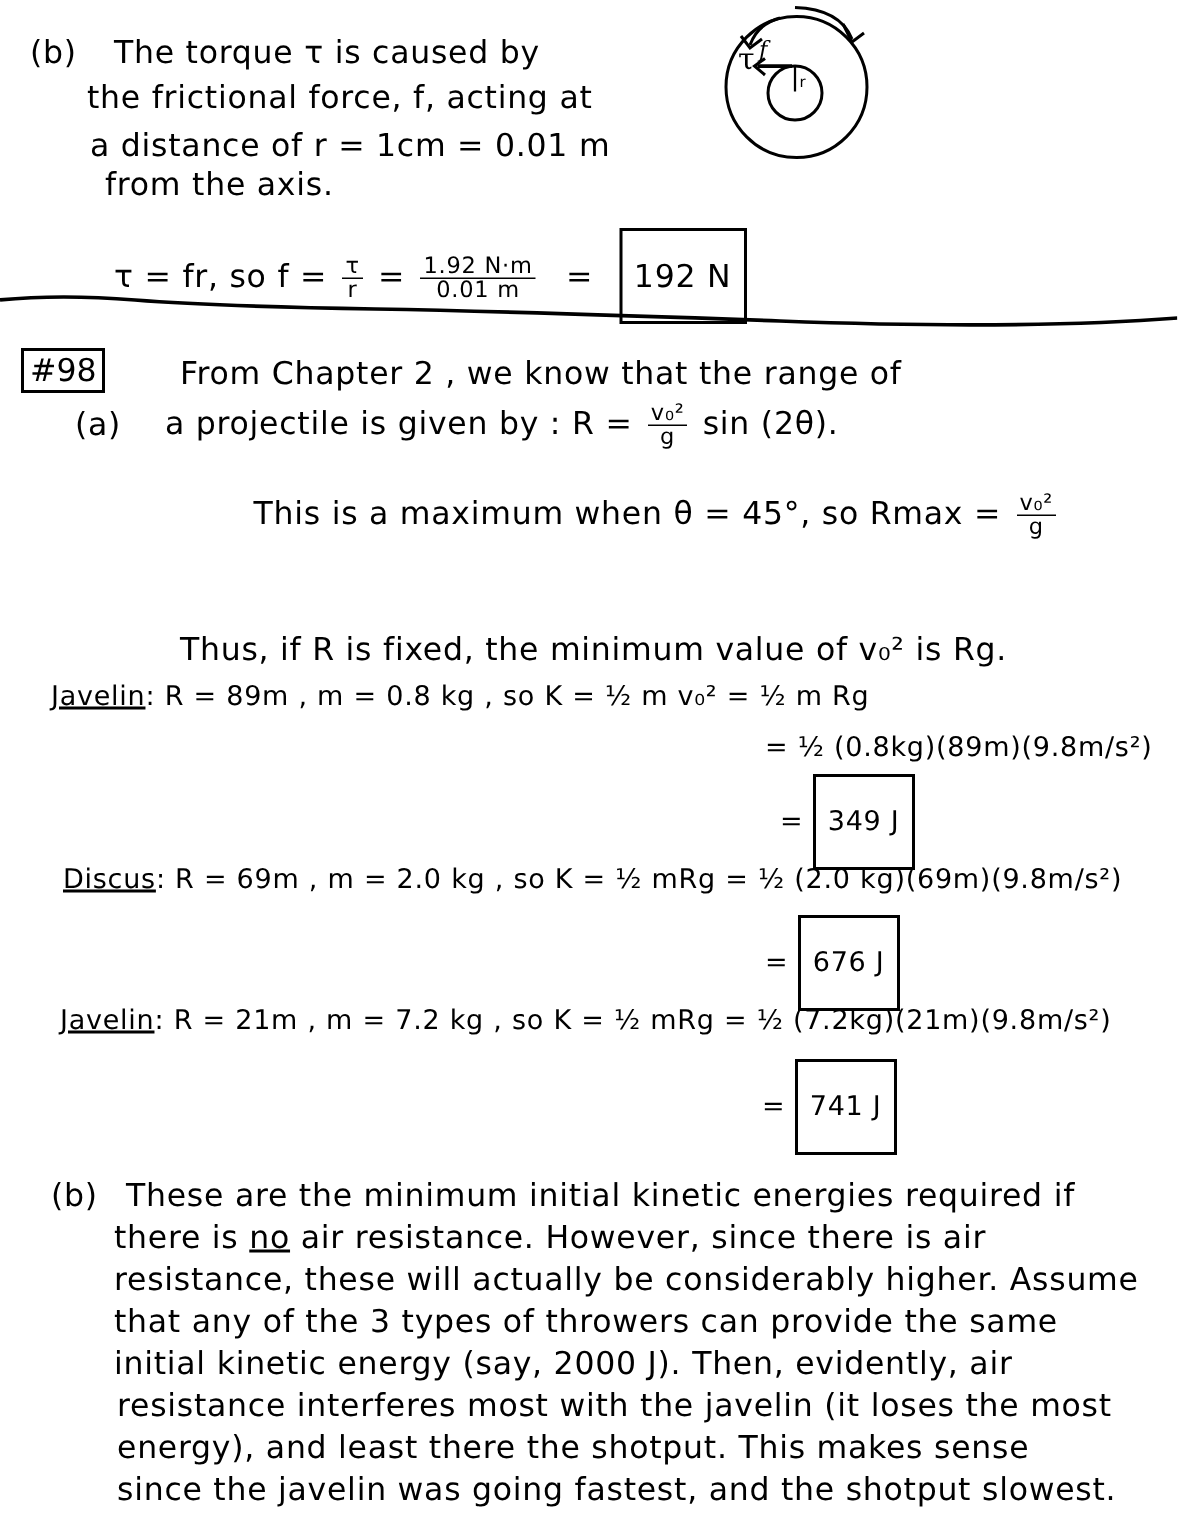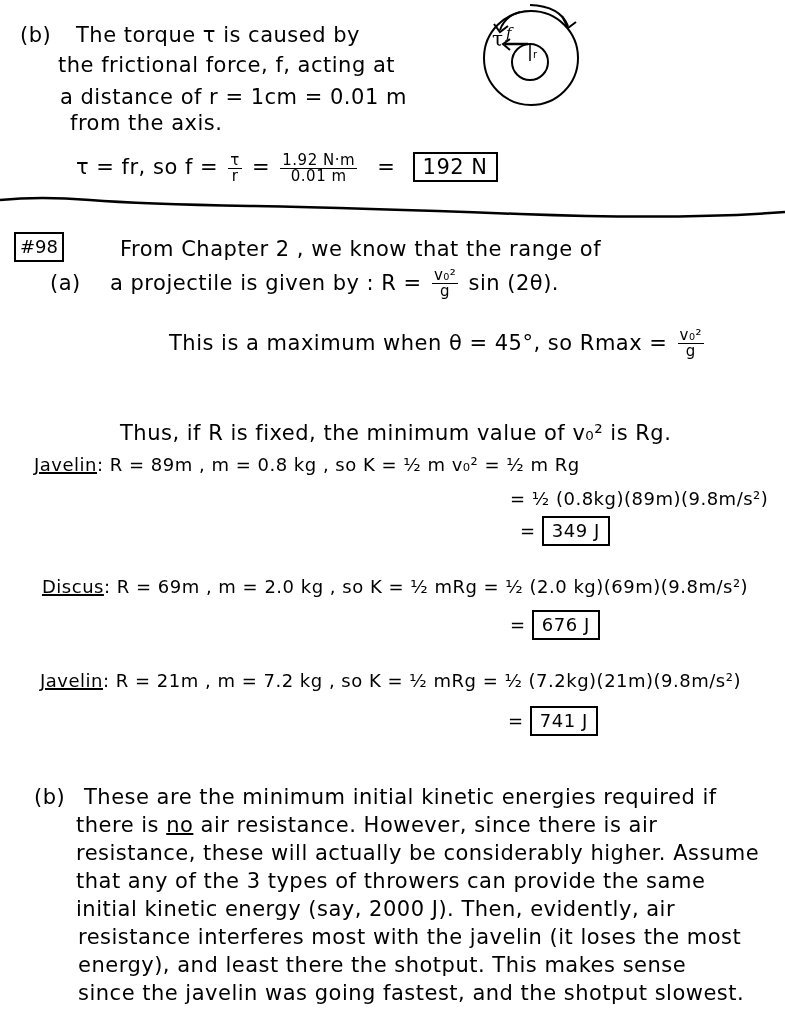--- a/index.html
+++ b/index.html
@@ -21,21 +21,21 @@
       font-size: 21px;
       line-height: 26px;
       white-space: nowrap;
       letter-spacing: 0.5px;
       color: #000;
     }
     .hw.sm { font-size: 18px; }
     .boxed {
       display: inline-block;
       border: 2px solid #000;
-      padding: 0 8px;
+      padding: 17px 8px;
       line-height: 26px;
     }
     .ul { text-decoration: underline; text-decoration-thickness: 2px; }
     .frac {
       display: inline-block;
       vertical-align: middle;
       text-align: center;
       font-size: 15px;
       line-height: 15px;
       margin: 0 3px;
@@ -55,21 +55,21 @@
       top: 0px;
       width: 180px;
       height: 110px;
     }
     .problem-box {
       position: absolute;
       left: 14px;
       top: 232px;
       border: 2px solid #000;
       padding: 0 4px;
-      font-size: 18px;
+      font-size: 21px;
       line-height: 26px;
       font-family: "DejaVu Sans", sans-serif;
     }
   </style>
 </head>
 <body>
 
 <div class="hw" style="left:20px; top:22px;">(b)</div>
 <div class="hw" style="left:76px; top:22px;">The torque τ is caused by</div>
 <div class="hw" style="left:58px; top:52px;">the frictional force, f, acting at</div>

